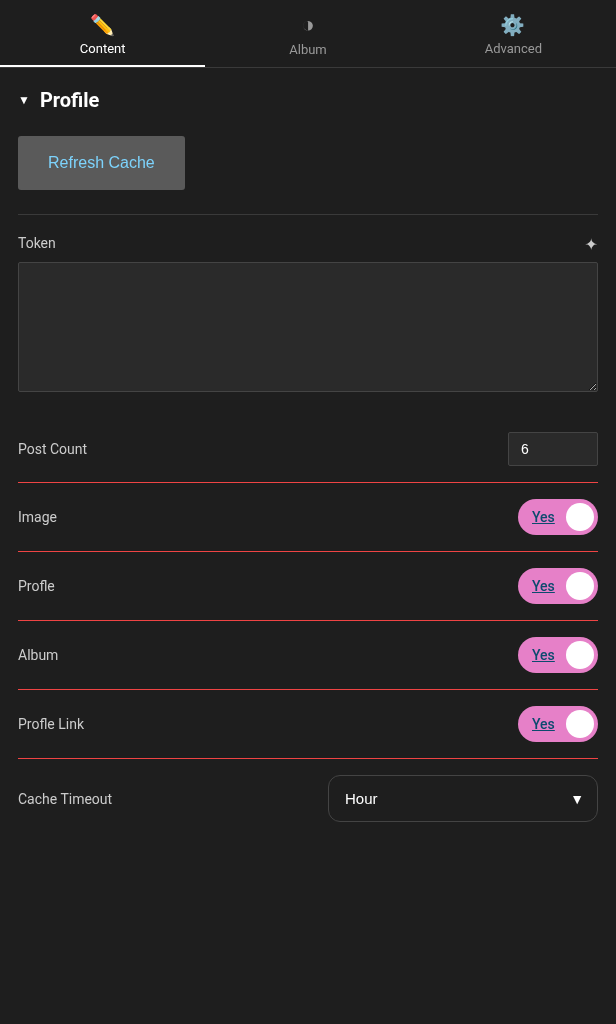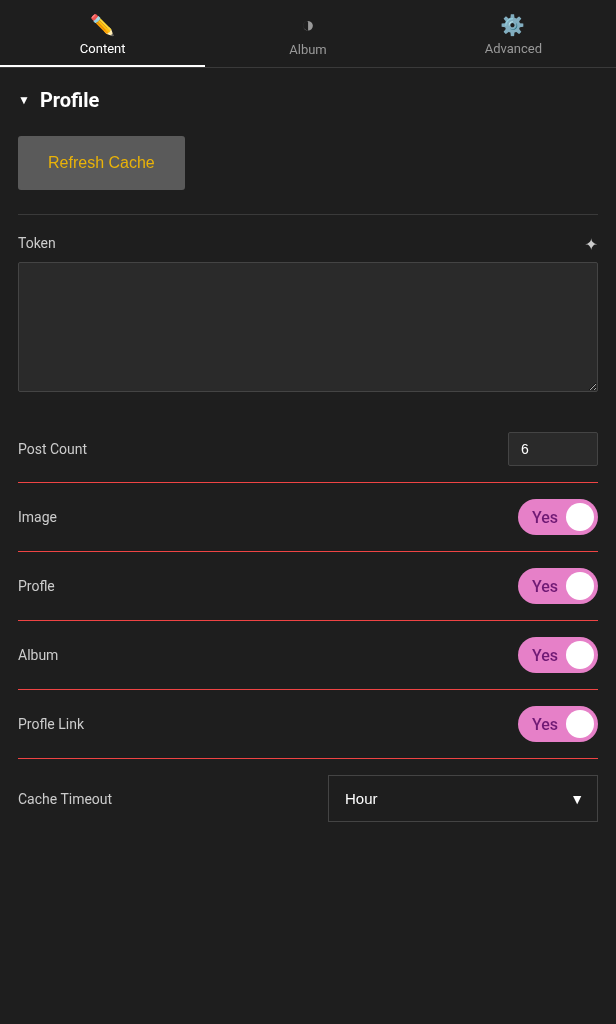--- a/index.html
+++ b/index.html
@@ -82,21 +82,21 @@
 
     .section-title {
       font-size: 20px;
       font-weight: 700;
       color: #ffffff;
     }
 
     
     .refresh-cache-btn {
       background-color: #5a5a5a;
-      color: #eab308;
+      color: #7dd3fc;
       border: none;
       padding: 18px 30px;
       font-size: 16px;
       font-weight: 500;
       cursor: pointer;
       border-radius: 3px;
       margin-bottom: 24px;
       display: block;
     }
 
@@ -180,23 +180,24 @@
       background-color: #e680c8;
       border-radius: 20px;
       padding: 4px 4px 4px 14px;
       gap: 6px;
       cursor: pointer;
       min-width: 80px;
       justify-content: space-between;
     }
 
     .toggle-text {
-      font-size: 16px;
+      font-size: 14px;
       font-weight: 500;
-      color: #701a75;
+      color: #0c4a6e;
+      text-decoration: underline;
     }
 
     .toggle-knob {
       width: 28px;
       height: 28px;
       background-color: #ffffff;
       border-radius: 50%;
       flex-shrink: 0;
     }
 
@@ -209,21 +210,21 @@
     .dropdown-select {
       width: 100%;
       background-color: #1e1e1e;
       border: 1px solid #444;
       color: #ffffff;
       font-size: 15px;
       padding: 14px 40px 14px 16px;
       appearance: none;
       cursor: pointer;
       outline: none;
-      border-radius: 0;
+      border-radius: 12px;
     }
 
     .dropdown-arrow {
       position: absolute;
       right: 14px;
       top: 50%;
       transform: translateY(-50%);
       pointer-events: none;
       font-size: 14px;
       color: #ffffff;

